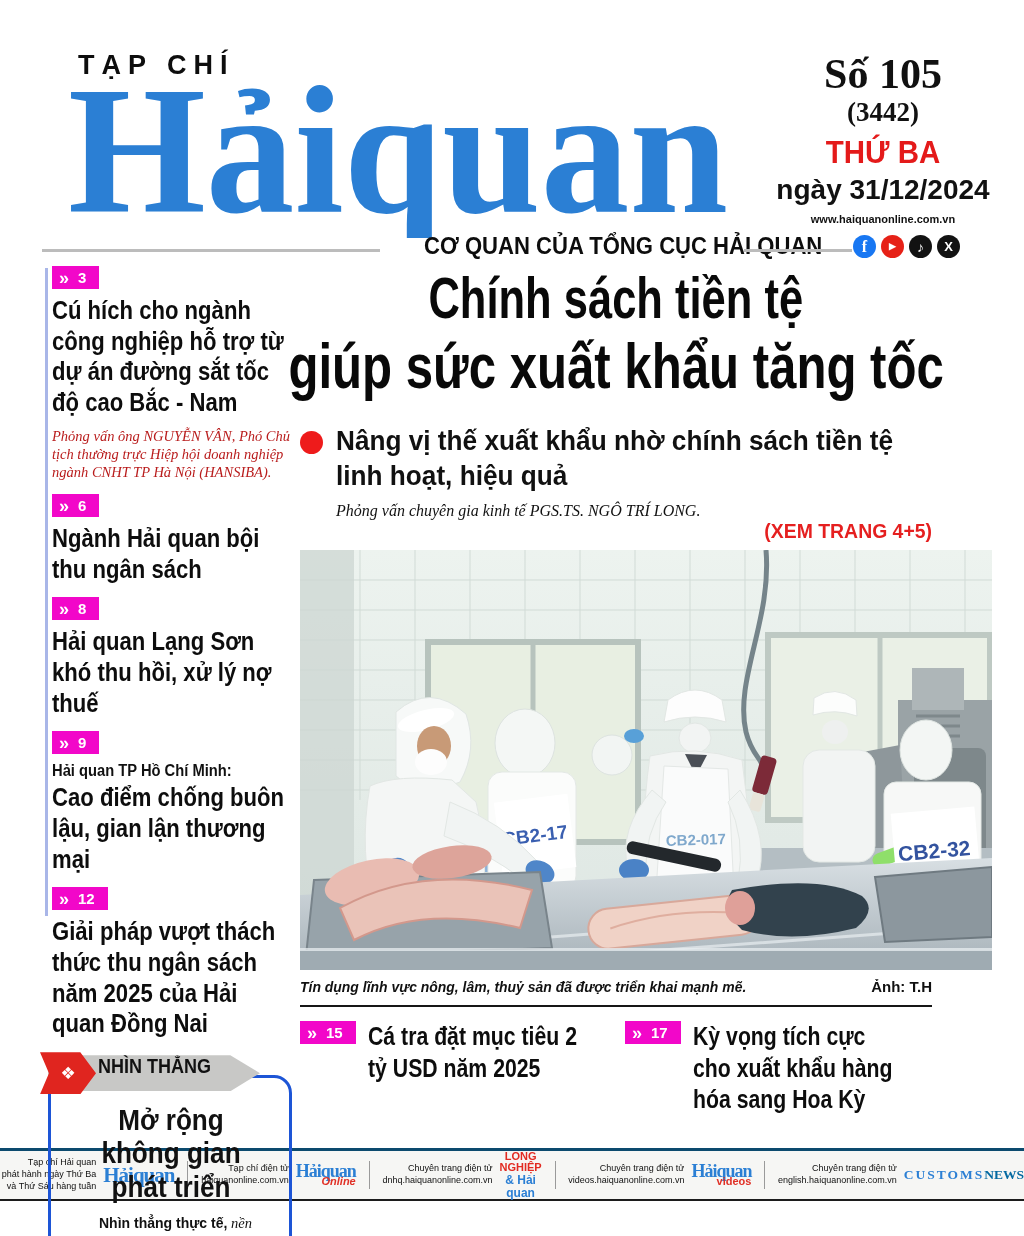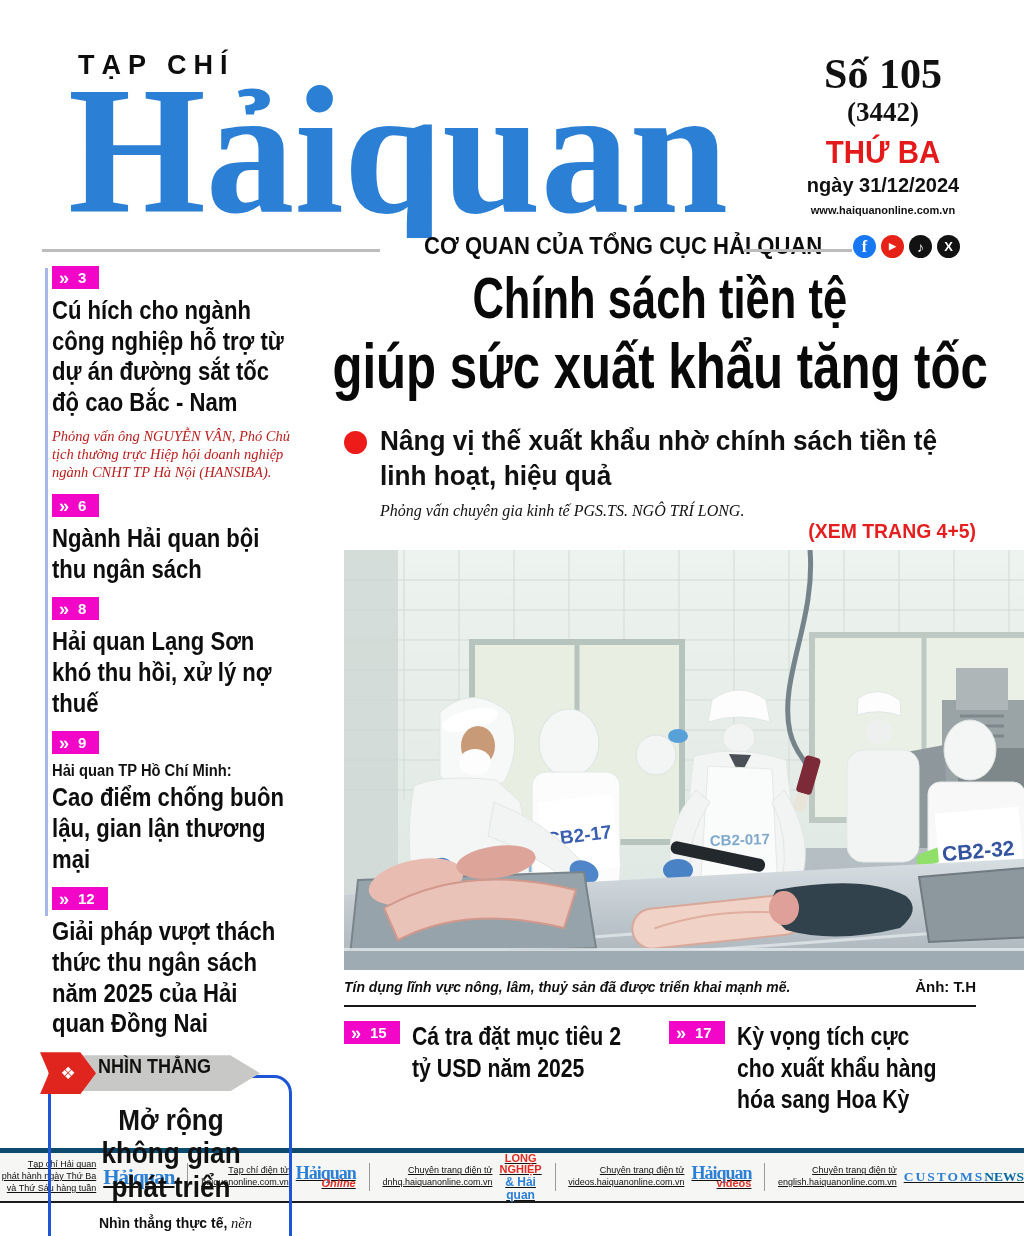--- a/index.html
+++ b/index.html
@@ -10,21 +10,21 @@
   .kicker{position:absolute;left:78px;top:50px;font-size:27px;font-weight:bold;letter-spacing:7px;color:#0d0d0d;}
   .logo-svg{position:absolute;left:66px;top:50px;}
   .tagline{position:absolute;top:233px;left:424px;font-size:23px;font-weight:bold;color:#0d0d0d;
            transform:scaleX(.96);transform-origin:left;white-space:nowrap;}
   .rule-left{position:absolute;top:249px;left:42px;width:338px;height:3px;background:#bcbcbc;}
   .rule-right{position:absolute;top:249px;left:744px;width:108px;height:3px;background:#bcbcbc;}
   .issue{position:absolute;left:764px;top:52px;width:238px;text-align:center;}
   .issue-no{font-family:"Liberation Serif",serif;font-size:42px;font-weight:bold;line-height:1.05;}
   .issue-code{font-family:"Liberation Serif",serif;font-size:27px;font-weight:bold;margin-top:1px;}
   .weekday{color:#e41a1a;font-size:31px;font-weight:bold;margin-top:7px;transform:scaleX(.95);}
-  .date{font-size:20px;font-weight:bold;margin-top:3px;}
+  .date{font-size:28px;font-weight:bold;margin-top:3px;}
   .website{font-family:Liberation Sans, sans-serif;font-weight:bold;font-size:11px;margin-top:7px;white-space:nowrap;}
   .social{position:absolute;left:853px;top:235px;display:flex;gap:5px;}
   .sicon{width:23px;height:23px;border-radius:50%;color:#fff;display:flex;align-items:center;justify-content:center;
          font-weight:bold;font-size:13px;line-height:1;}
   .sicon.fb{background:#1877F2;font-family:"Liberation Serif",serif;font-size:16px;}
   .sicon.yt{background:#e62117;font-size:9px;}
   .sicon.tt{background:#121212;font-size:14px;}
   .sicon.xx{background:#121212;font-size:13px;}
 
   
@@ -49,21 +49,21 @@
           clip-path:polygon(0 0,72% 0,100% 50%,72% 100%,0 100%,16% 50%);
           display:flex;align-items:center;justify-content:center;color:#fff;font-size:17px;}
   .fbox{position:relative;z-index:1;margin-top:-16px;margin-left:8px;border:3.5px solid #1d55d6;border-radius:18px;
         padding:26px 12px 10px 14px;}
   .f-title{font-weight:bold;font-size:29px;line-height:1.15;text-align:center;transform:scaleX(.9);}
   .f-body{margin-top:10px;font-family:"Liberation Serif",serif;font-style:italic;font-size:14.5px;
           line-height:1.3;text-indent:34px;}
   .f-body b{font-family:"Liberation Sans",sans-serif;font-style:normal;font-size:14px;}
 
   
-  .main{position:absolute;left:300px;top:266px;width:632px;margin-left:44px;}
+  .main{position:absolute;left:300px;top:266px;width:632px;}
   .hl{display:flex;justify-content:center;line-height:1.12;}
   .hl span{font-weight:bold;white-space:nowrap;color:#090909;}
   .hl1 span{font-size:58px;transform:scaleX(.75);}
   .hl2 span{font-size:63px;transform:scaleX(.78);}
   .lede{display:flex;margin-top:22px;gap:13px;}
   .dot{width:23px;height:23px;border-radius:50%;background:#ee1b1b;flex:none;margin-top:7px;}
   .lede-text{font-size:27px;font-weight:bold;line-height:1.32;transform:scaleX(.97);transform-origin:left top;width:103%;}
   .credit{margin-left:36px;margin-top:7px;font-family:"Liberation Serif",serif;font-style:italic;font-size:16px;}
   .xem{text-align:right;color:#e51f1f;font-weight:bold;font-size:20px;margin-top:0;transform:scaleX(.97);transform-origin:right;}
   .photo{margin-top:7px;display:block;}
@@ -71,22 +71,22 @@
   .caption{font-style:italic;transform:scaleX(.93);transform-origin:left;white-space:nowrap;}
   .hrule{height:2.5px;background:#171717;margin-top:10px;}
   .teasers{display:flex;margin-top:14px;}
   .teaser{display:flex;gap:12px;align-items:flex-start;}
   .teaser.t1{width:325px;flex:none;}
   .teaser.t2{flex:1;}
   .t-title{font-weight:bold;font-size:25px;line-height:1.25;transform:scaleX(.85);transform-origin:left top;width:118%;color:#0d0d0d;}
 
   
   .footer{position:absolute;left:0;top:1148px;width:1024px;height:48px;background:#f6f6f4;
-          border-top:5px solid #0c4a6e;border-bottom:2.5px solid #1c1c1c;
-          display:flex;align-items:center;justify-content:center;gap:13px;text-decoration:underline;}
+          border-top:3px solid #0c4a6e;border-bottom:2.5px solid #1c1c1c;
+          display:flex;align-items:center;justify-content:center;gap:13px;}
   .fblock{display:flex;align-items:center;gap:7px;}
   .ftext{text-align:right;font-size:9px;line-height:1.3;color:#101010;}
   .fsep{width:1px;height:28px;background:#9a9a9a;}
   .flogo-print{font-family:"Liberation Serif",serif;font-weight:bold;font-size:21px;color:#2b7fd4;letter-spacing:-1px;}
   .flogo-stack{text-align:right;line-height:.9;}
   .flogo-stack .big{font-family:"Liberation Serif",serif;font-weight:bold;font-size:18px;color:#2b7fd4;letter-spacing:-1px;}
   .flogo-stack .sub-online{display:block;color:#e03026;font-style:italic;font-weight:bold;font-size:11px;margin-top:-2px;}
   .flogo-stack .sub-videos{display:block;color:#e03026;font-weight:bold;font-size:11px;margin-top:-2px;}
   .flogo-dn{text-align:center;line-height:1.05;}
   .flogo-dn .dn1{color:#e22a21;font-weight:bold;font-size:11px;display:block;}

